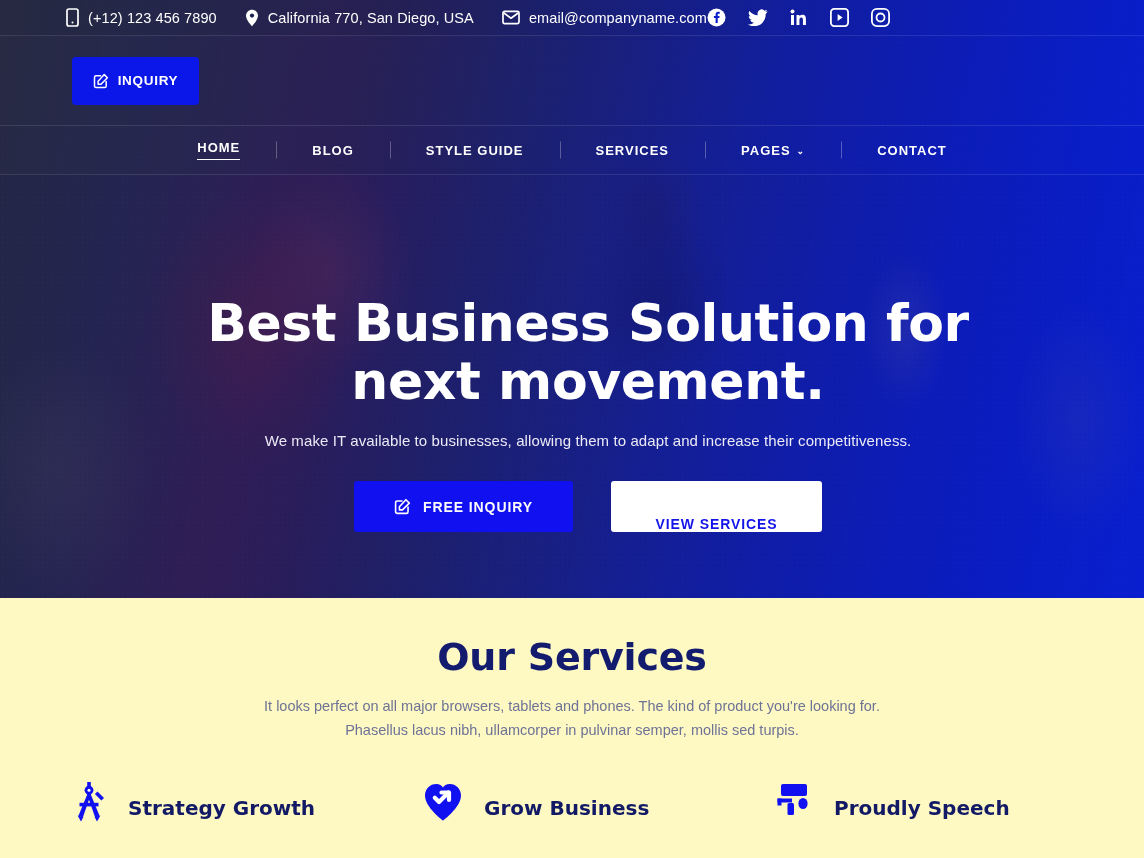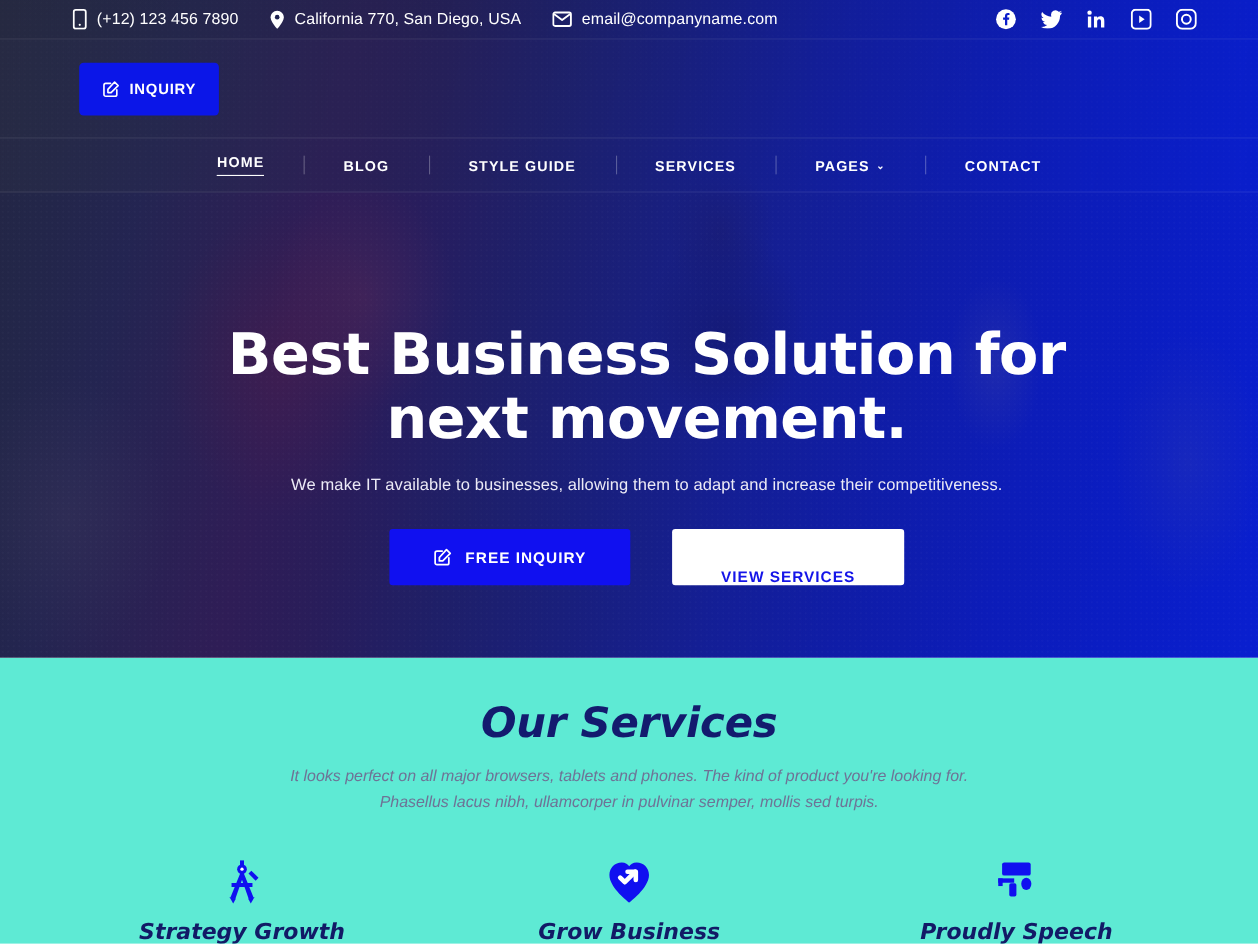--- a/index.html
+++ b/index.html
@@ -60,21 +60,21 @@
   .topbar {
     position:absolute; top:0; left:0; width:1144px; height:36px;
     display:flex; align-items:center;
     background:linear-gradient(100deg, rgba(40,44,62,.55) 0%, rgba(30,34,78,.5) 35%,
                rgba(14,28,160,.42) 68%, rgba(8,30,205,.45) 100%);
     border-bottom:1px solid rgba(255,255,255,.10);
     z-index:5;
   }
   .topbar-inner {
     width:1060px; margin:0 auto;
-    display:flex; align-items:center; justify-content:space-between;
+    display:flex; align-items:center; 
   }
   .contact-list { display:flex; align-items:center; gap:28px; padding-left:24px; }
   .contact-item {
     display:flex; align-items:center; gap:9px;
     color:#ffffff; font-size:14.5px; letter-spacing:.1px; white-space:nowrap;
   }
   .contact-item svg { display:block; flex:none; }
   .social-list { display:flex; align-items:center; gap:22px; padding-right:14px; }
   .social-list svg { display:block; }
 
@@ -161,39 +161,40 @@
     display:flex; align-items:flex-end; justify-content:center;
     width:211px; height:51px;
     background:#ffffff; color:#1414e8;
     font-size:14px; font-weight:bold; letter-spacing:.9px;
     border:none; border-radius:3px; cursor:pointer;
   }
   .btn-primary svg { display:block; }
 
   
   .services {
-    width:1144px; height:260px; background:#5eead4;
-    display:flex; flex-direction:column; align-items:center;font-style:italic;
+    width:1144px; height:260px; background:#fef9c3;
+    display:flex; flex-direction:column; align-items:center;
   }
   .services-title {
     margin-top:37px;
     color:#131b6e; font-size:38px; font-weight:bold;
     letter-spacing:-.2px; font-family:"DejaVu Sans", sans-serif;
   }
   .services-desc {
     width:660px; margin-top:16px;
     color:#6e7396; font-size:14.5px; line-height:1.65; text-align:center;
   }
   .service-cards {
     width:1004px; margin-top:39px;
     display:flex; justify-content:space-between;
   }
   .service-card {
-    width:300px; display:flex; flex-direction:column; align-items:center;
+    width:300px; display:flex; flex-direction:row; align-items:center;
     cursor:pointer;
+    gap:20px;
   }
   .service-icon { height:40px; display:flex; align-items:center; justify-content:center; }
   .service-icon svg { display:block; }
   .service-name {
     margin-top:13px;
     color:#121a66; font-size:20px; font-weight:bold;
     font-family:"DejaVu Sans", sans-serif;
   }
 </style>
 </head>

